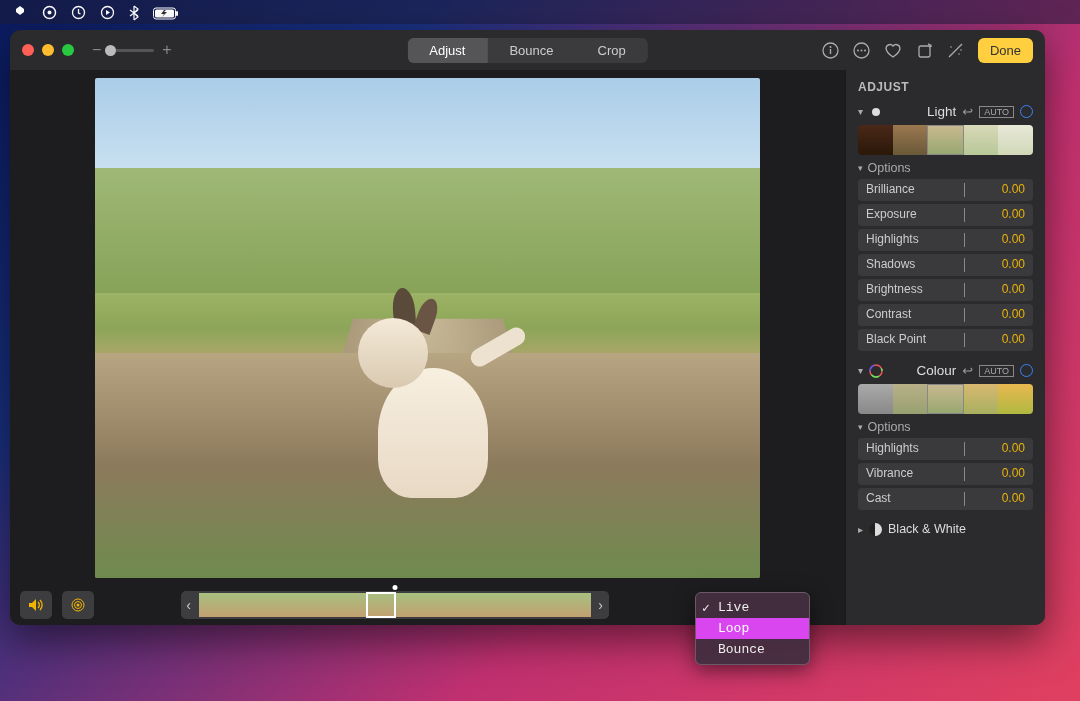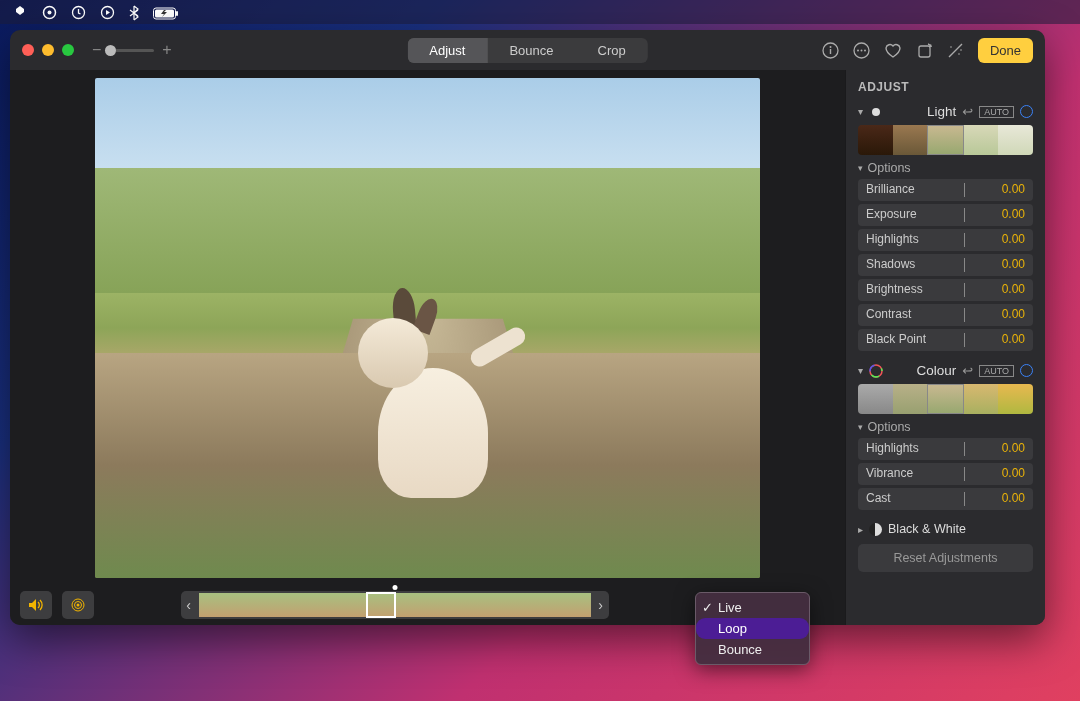--- a/index.html
+++ b/index.html
@@ -53,23 +53,23 @@
 .filmstrip-wrap{flex:1;display:flex;align-items:center;justify-content:center;position:relative;}
 .filmstrip{height:28px;background:#3d3d3f;border-radius:5px;padding:2px 18px;display:flex;align-items:center;gap:0;position:relative;}
 .filmstrip .nav{position:absolute;top:0;bottom:0;width:16px;display:flex;align-items:center;justify-content:center;color:#ccc;font-size:14px;cursor:pointer;}
 .filmstrip .nav.left{left:0;} .filmstrip .nav.right{right:0;}
 .filmstrip .frame{width:28px;height:24px;background:linear-gradient(#a8c080,#c2a070);flex-shrink:0;}
 .filmstrip .frame.sel{outline:2px solid #fff;outline-offset:-1px;z-index:2;position:relative;}
 .filmstrip .playhead{position:absolute;top:-6px;left:50%;width:5px;height:5px;background:#fff;border-radius:50%;transform:translateX(-50%);}
 
 
 .dropdown { position: absolute; left: 695px; top: 592px; width: 115px; background: rgba(68,46,64,0.96); border-radius: 6px; padding: 4px 0; box-shadow: 0 5px 20px rgba(0,0,0,0.5); font-size: 13px; color: #eee; border:0.5px solid #6a5a68;}
-.dropdown .item { padding: 3px 10px 3px 22px; position:relative; cursor:pointer;}
+.dropdown .item { padding: 3px 10px 3px 22px; position:relative; cursor:pointer;font-family:Liberation Mono, monospace;}
 .dropdown .item.checked::before{content:"✓";position:absolute;left:6px;}
-.dropdown .item.selected{background:#4c1d95;color:#fff;border-radius:9px;}
+.dropdown .item.selected{background:#d946ef;color:#fff;}
 
 
 .sidebar { width: 200px; background: #2b2b2e; border-left: 1px solid #1a1a1c; overflow-y: auto; padding: 10px 12px; color: #ddd; font-size: 12.5px;}
 .sidebar h4{font-size:12px;font-weight:600;letter-spacing:0.5px;color:#bbb;margin-bottom:10px;}
 .section-head{display:flex;align-items:center;gap:6px;margin:4px 0 6px 0;}
 .section-head .chev{color:#aaa;font-size:10px;cursor:pointer;}
 .section-head .ico{width:14px;height:14px;display:flex;align-items:center;justify-content:center;}
 .section-head .title{flex:1;font-size:13.5px;text-align:right;}
 .section-head .reset{color:#999;font-size:13px;cursor:pointer;}
 .section-head .auto{border:1px solid #888;border-radius:0;font-size:9px;padding:0 4px;color:#aaa;cursor:pointer;}
@@ -355,21 +355,20 @@
             <span class="val">0.00</span>
           </div>
         </div>
 
       <div class="bw-row">
         <span class="chev">▸</span>
         <span class="bw-ico"></span>
         <span>Black &amp; White</span>
       </div>
 
-      <button class="reset-btn">Reset Adjustments</button>
     </div>
   </div>
 </div>
 
 <div class="dropdown" id="dropdown">
     <div class="item checked">Live</div>
     <div class="item selected">Loop</div>
     <div class="item">Bounce</div>
   </div>
 

